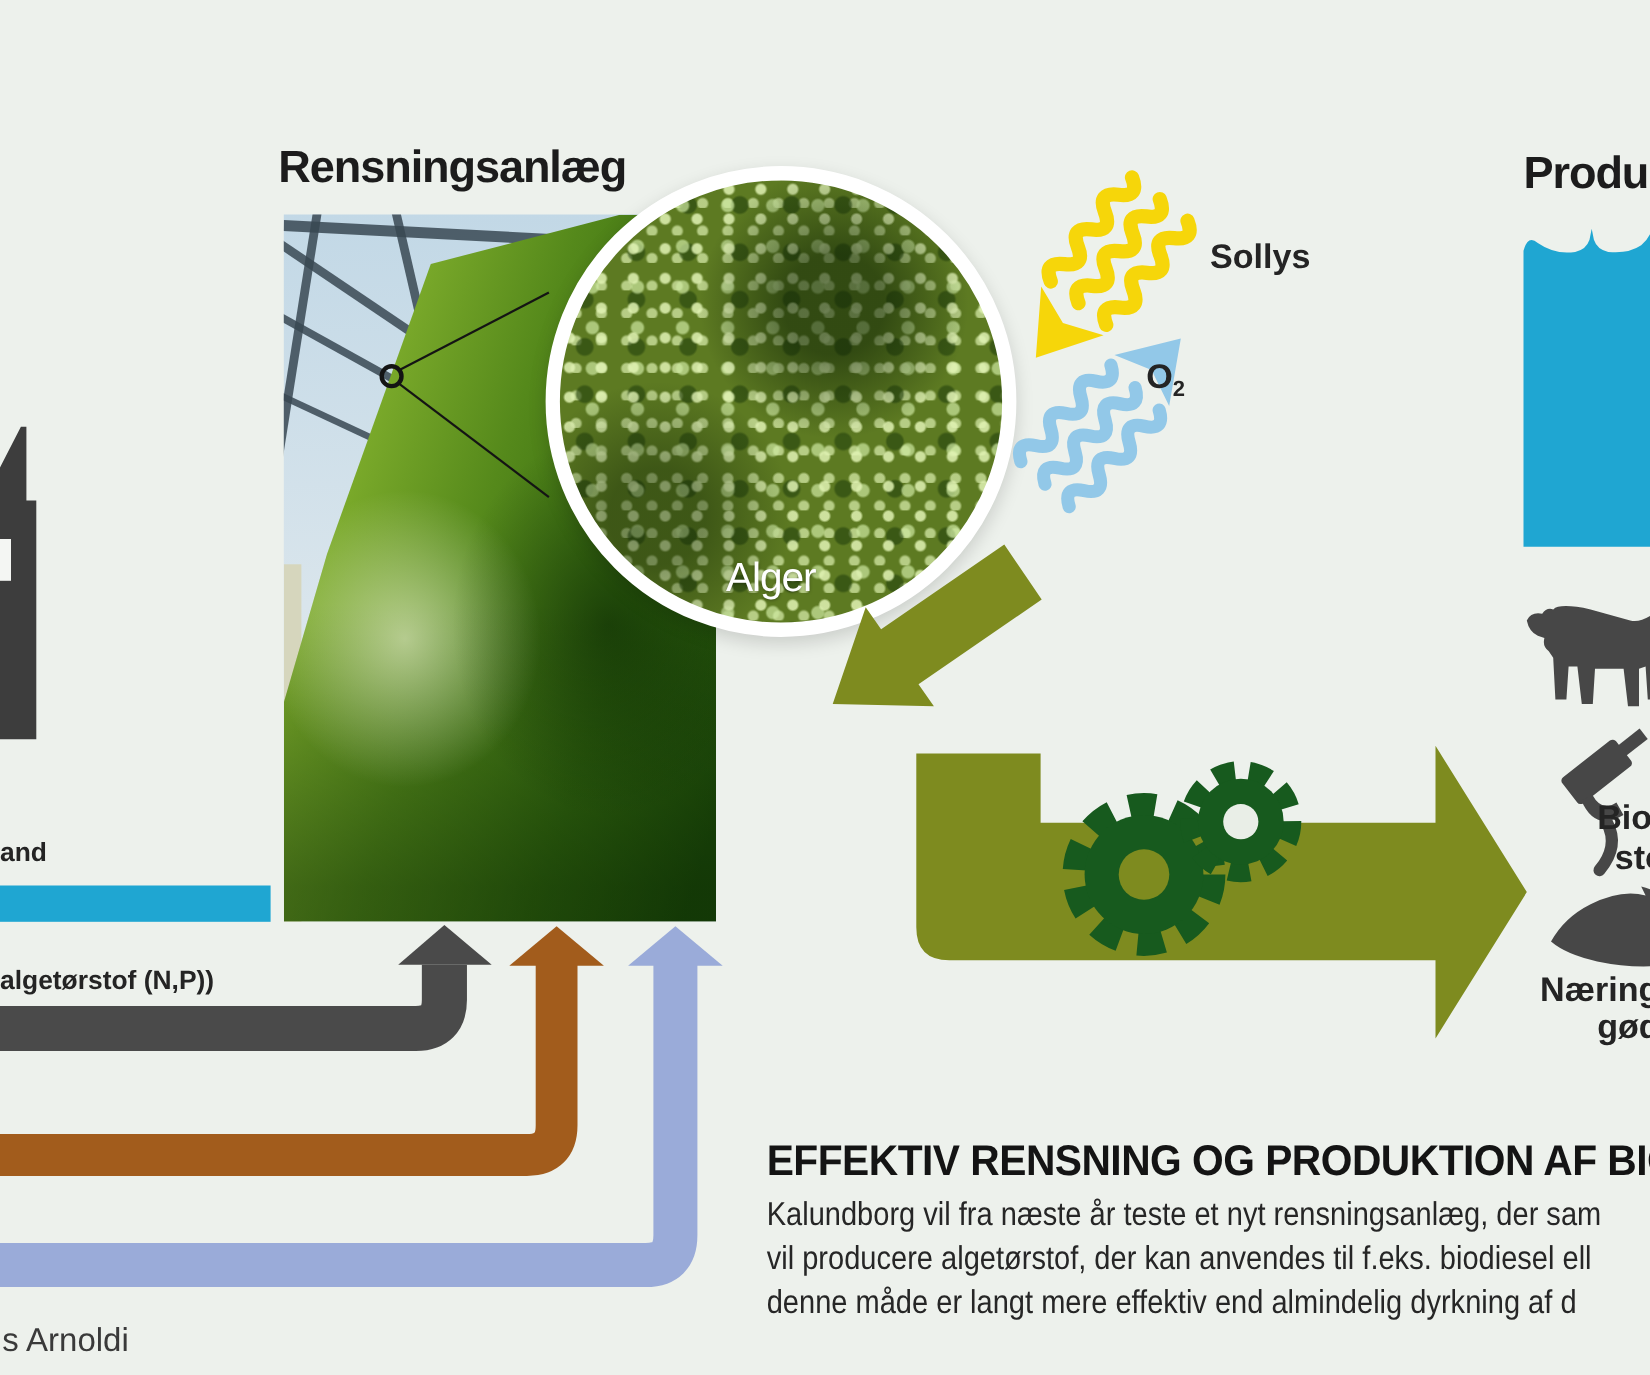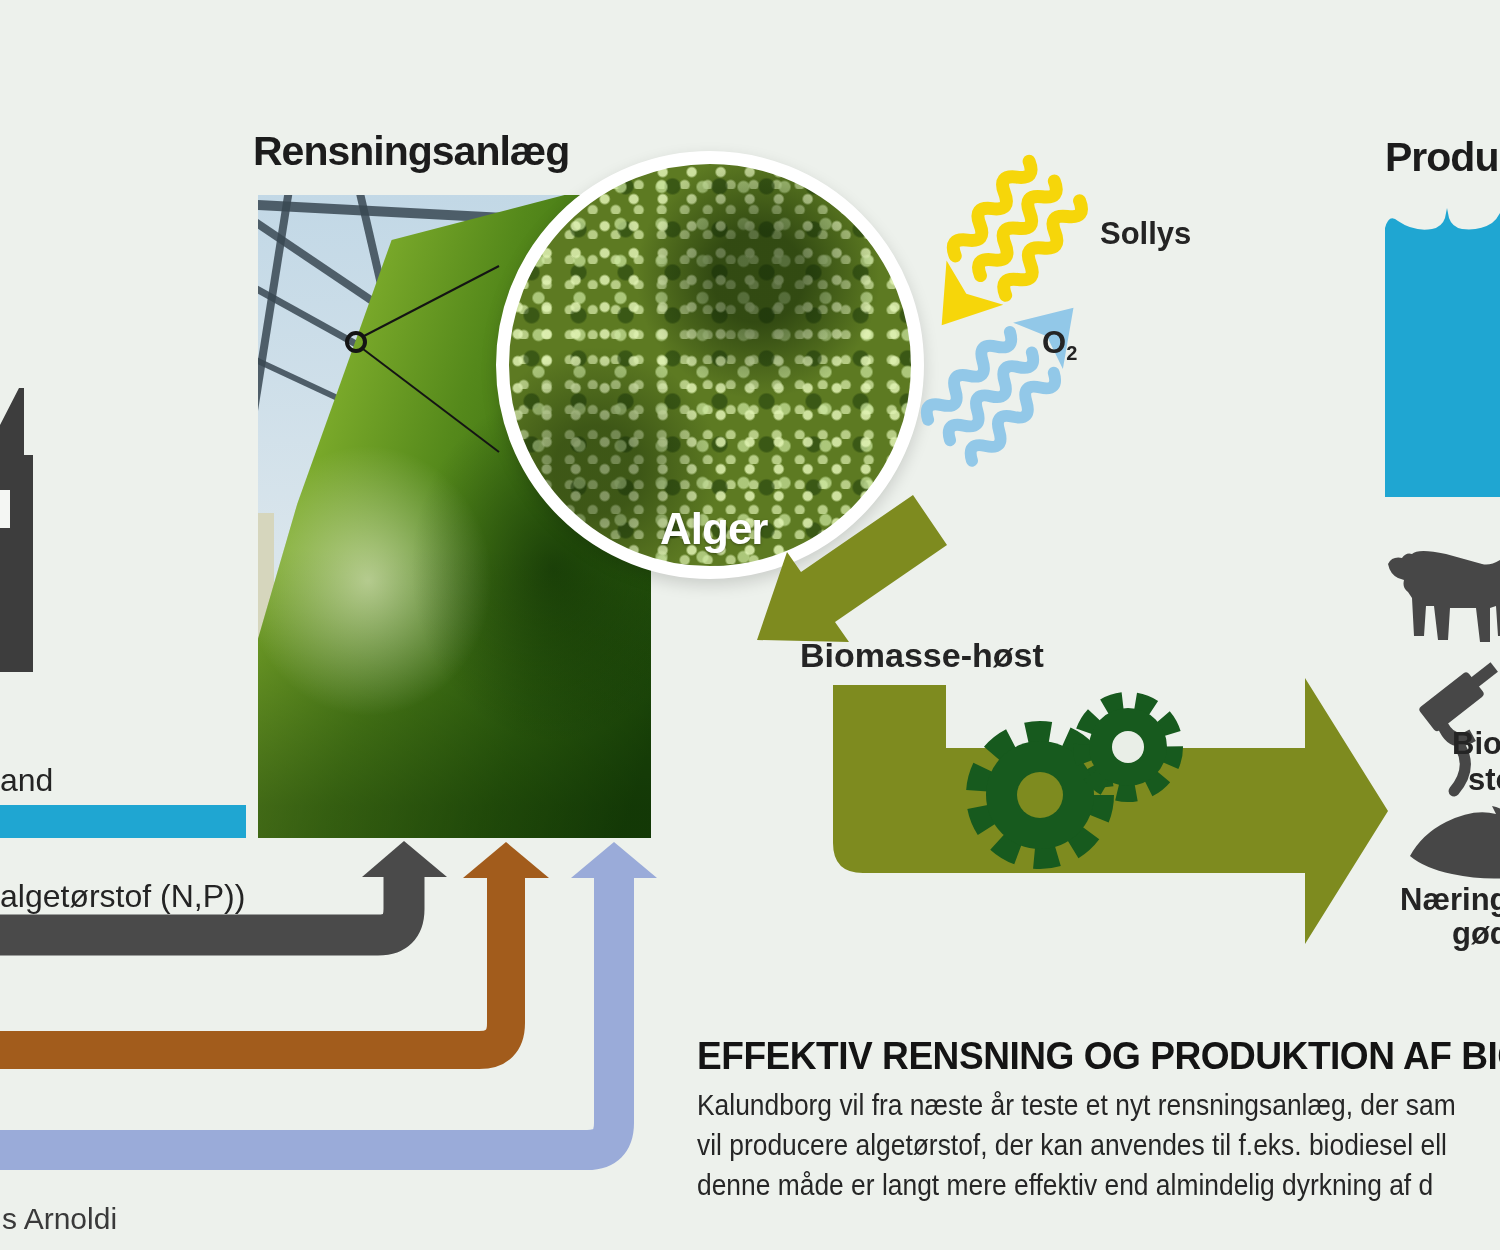--- a/index.html
+++ b/index.html
@@ -39,27 +39,27 @@
       radial-gradient(circle at 62% 28%, rgba(15,35,5,.55) 0 12%, transparent 32%),
       radial-gradient(circle at 22% 76%, rgba(15,35,5,.40) 0 10%, transparent 28%),
       radial-gradient(circle 7px at 30% 30%, rgba(225,243,180,.85) 0 4px, transparent 6px),
       radial-gradient(circle 9px at 72% 62%, rgba(205,232,160,.7) 0 5px, transparent 7px),
       radial-gradient(circle 11px at 48% 52%, rgba(35,65,12,.6) 0 7px, transparent 9px),
       radial-gradient(circle 6px at 64% 84%, rgba(220,240,175,.7) 0 4px, transparent 6px),
       #5d7a22;
     background-size:auto,auto,29px 27px,41px 37px,47px 43px,23px 25px,auto;
   }
   .alger-label{
-    left:660px;top:504px;font-size:44px;font-weight:bold;color:#ffffff;
+    left:660px;top:504px;font-size:37px;font-weight:normal;color:#ffffff;
     text-shadow:0 1px 3px rgba(0,0,0,.35);letter-spacing:-1px;
   }
 
   
   .title{font-size:41px;font-weight:600;letter-spacing:-1px;color:#1c1c1c;}
-  .side-lbl{font-size:32px;font-weight:400;}
+  .side-lbl{font-size:24px;font-weight:700;}
   .io-lbl{font-size:31px;font-weight:600;}
   .biomasse{font-size:34px;font-weight:600;}
   .headline{
     font-size:39px;font-weight:800;letter-spacing:-.5px;color:#141414;
     transform:scaleX(.95);transform-origin:left top;white-space:nowrap;
   }
   .bodyline{
     font-size:30px;color:#262626;transform:scaleX(.88);transform-origin:left top;
     white-space:nowrap;
   }
@@ -168,21 +168,20 @@
       <path fill="#474747" d="M2,50 Q14,28 38,16 Q66,2 88,8 L84,0 Q104,4 110,22 L114,34 L116,70 Q82,76 44,68 Q16,62 2,50 Z"></path>
     </g>
   </svg>
 
   <div class="abs lbl io-lbl" style="left:1070px;top:216px;margin-left:30px;">Sollys</div>
   <div class="abs lbl io-lbl" style="left:1042px;top:325px;"><span>O</span><sub class="small">2</sub></div>
 
   <div class="abs lbl side-lbl" style="left:0;top:762px;">and</div>
   <div class="abs lbl side-lbl" style="left:0;top:878px;">algetørstof (N,P))</div>
 
-  <div class="abs lbl biomasse" style="left:800px;top:636px;">Biomasse-høst</div>
 
   <div class="abs lbl title" style="left:1385px;top:134px;">Produk</div>
   <div class="abs lbl io-lbl" style="left:1452px;top:726px;">Biob</div>
   <div class="abs lbl io-lbl" style="left:1468px;top:762px;">sto</div>
   <div class="abs lbl io-lbl" style="left:1400px;top:882px;">Nærings</div>
   <div class="abs lbl io-lbl" style="left:1452px;top:916px;">gødn</div>
 
   <div class="abs headline" style="left:697px;top:1034px;">EFFEKTIV RENSNING OG PRODUKTION AF BIOMA</div>
   <div class="abs bodyline" style="left:697px;top:1088px;">Kalundborg vil fra næste år teste et nyt rensningsanlæg, der sam</div>
   <div class="abs bodyline" style="left:697px;top:1128px;">vil producere algetørstof, der kan anvendes til f.eks. biodiesel ell</div>

